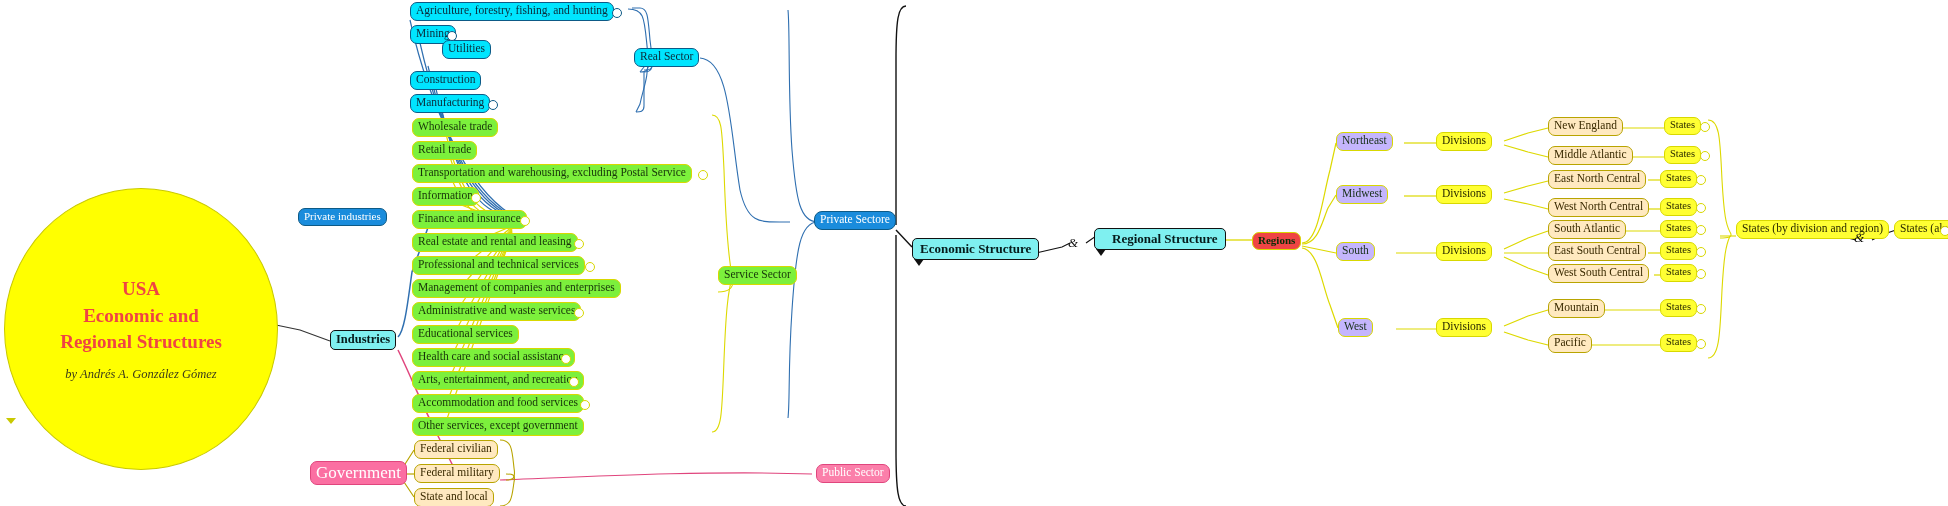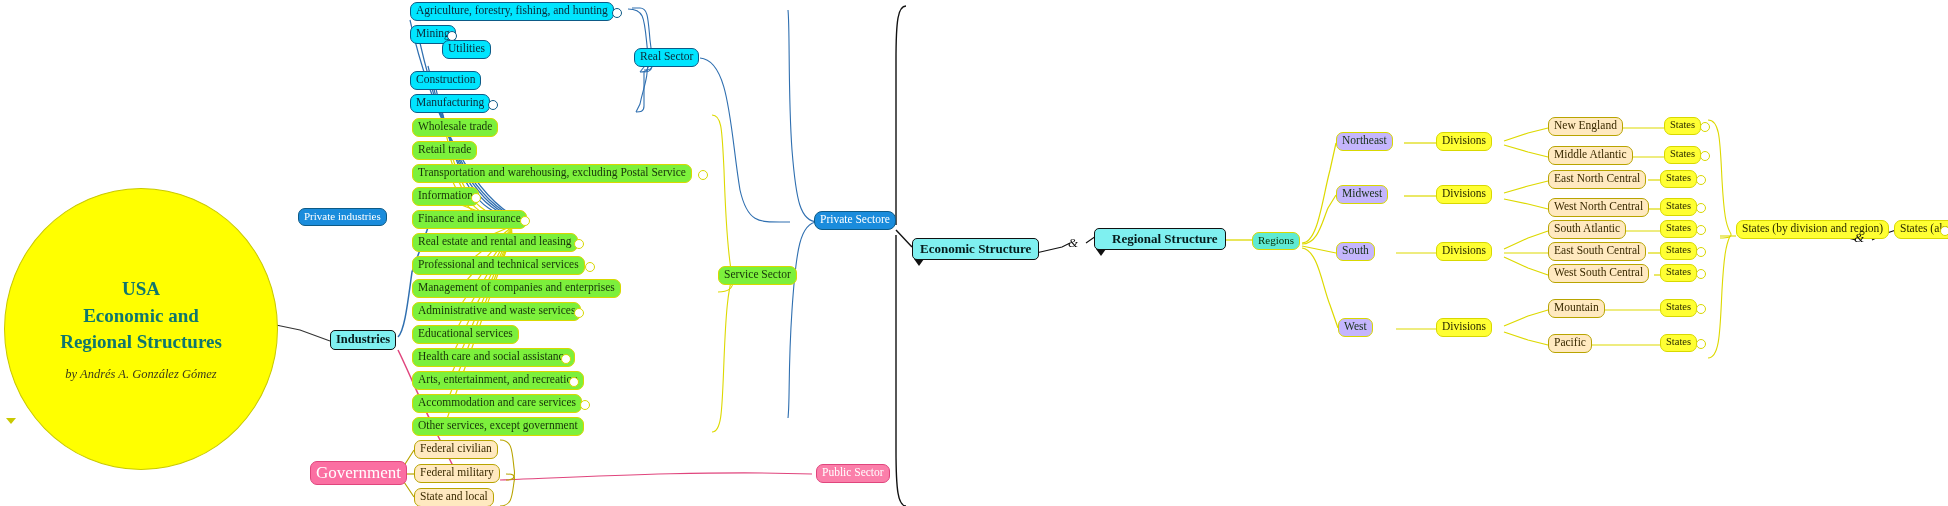--- a/index.html
+++ b/index.html
@@ -41,21 +41,21 @@
   }
   
   .n-cyan   { background: #00e5ff; border-color: #0d5a86; color: #0b2a3a; }
   .n-blue   { background: #1a8cdc; border-color: #0d5a86; color: #ffffff; }
   .n-green  { background: #7cf03c; border-color: #d8d800; color: #17350a; }
   .n-yellow { background: #ffff33; border-color: #d8d800; color: #2a2a00; }
   .n-paleyellow { background: #ffe9c0; border-color: #b8a400; color: #3a2a00; }
   .n-pink   { background: #fb6fa2; border-color: #e0457d; color: #ffffff; }
   .n-pink2  { background: #fb7faa; border-color: #e0457d; color: #ffffff; }
   .n-palegreen { background: #c4b5fd; border-color: #d8d800; color: #173017; }
-  .n-brightgreen { background: #5eead4; border-color: #d8d800; color: #062f06; }
+  .n-brightgreen { background: #ef4444; border-color: #d8d800; color: #062f06; font-weight: bold; }
   .n-centre { background: #7ff0f0; border-color: #111111; color: #061b1b;
               font-weight: bold; font-size: 13px; border-radius: 5px; }
   .n-sectorcyan { background: #00e5ff; border-color: #0d5a86; color: #0b2a3a; }
 
   .root {
     position: absolute;
     width: 272px;
     height: 280px;
     left: 4px;
     top: 188px;
@@ -66,21 +66,21 @@
     flex-direction: column;
     align-items: center;
     justify-content: center;
     z-index: 4;
     text-align: center;
   }
   .root-title {
     font-weight: bold;
     font-size: 19px;
     line-height: 1.42;
-    color: #0f766e;
+    color: #ef4444;
   }
   .root-by {
     margin-top: 11px;
     font-style: italic;
     font-size: 12.5px;
     color: #3a3a1a;
   }
   .amp {
     position: absolute;
     font-size: 13px;
@@ -327,21 +327,21 @@
     <span>Health care and social assistance</span>
   </div>
   <div class="bubble g" style="left:561px; top:354px;"></div>
 
   <div class="node n-green" style="left:412px; top:371px;">
     <span>Arts, entertainment, and recreation</span>
   </div>
   <div class="bubble g" style="left:569px; top:377px;"></div>
 
   <div class="node n-green" style="left:412px; top:394px;">
-    <span>Accommodation and care services</span>
+    <span>Accommodation and food services</span>
   </div>
   <div class="bubble g" style="left:580px; top:400px;"></div>
 
   <div class="node n-green" style="left:412px; top:417px;">
     <span>Other services, except government</span>
   </div>
 
   <div class="node n-paleyellow" style="left:414px; top:440px;">
     <span>Federal civilian</span>
   </div>

